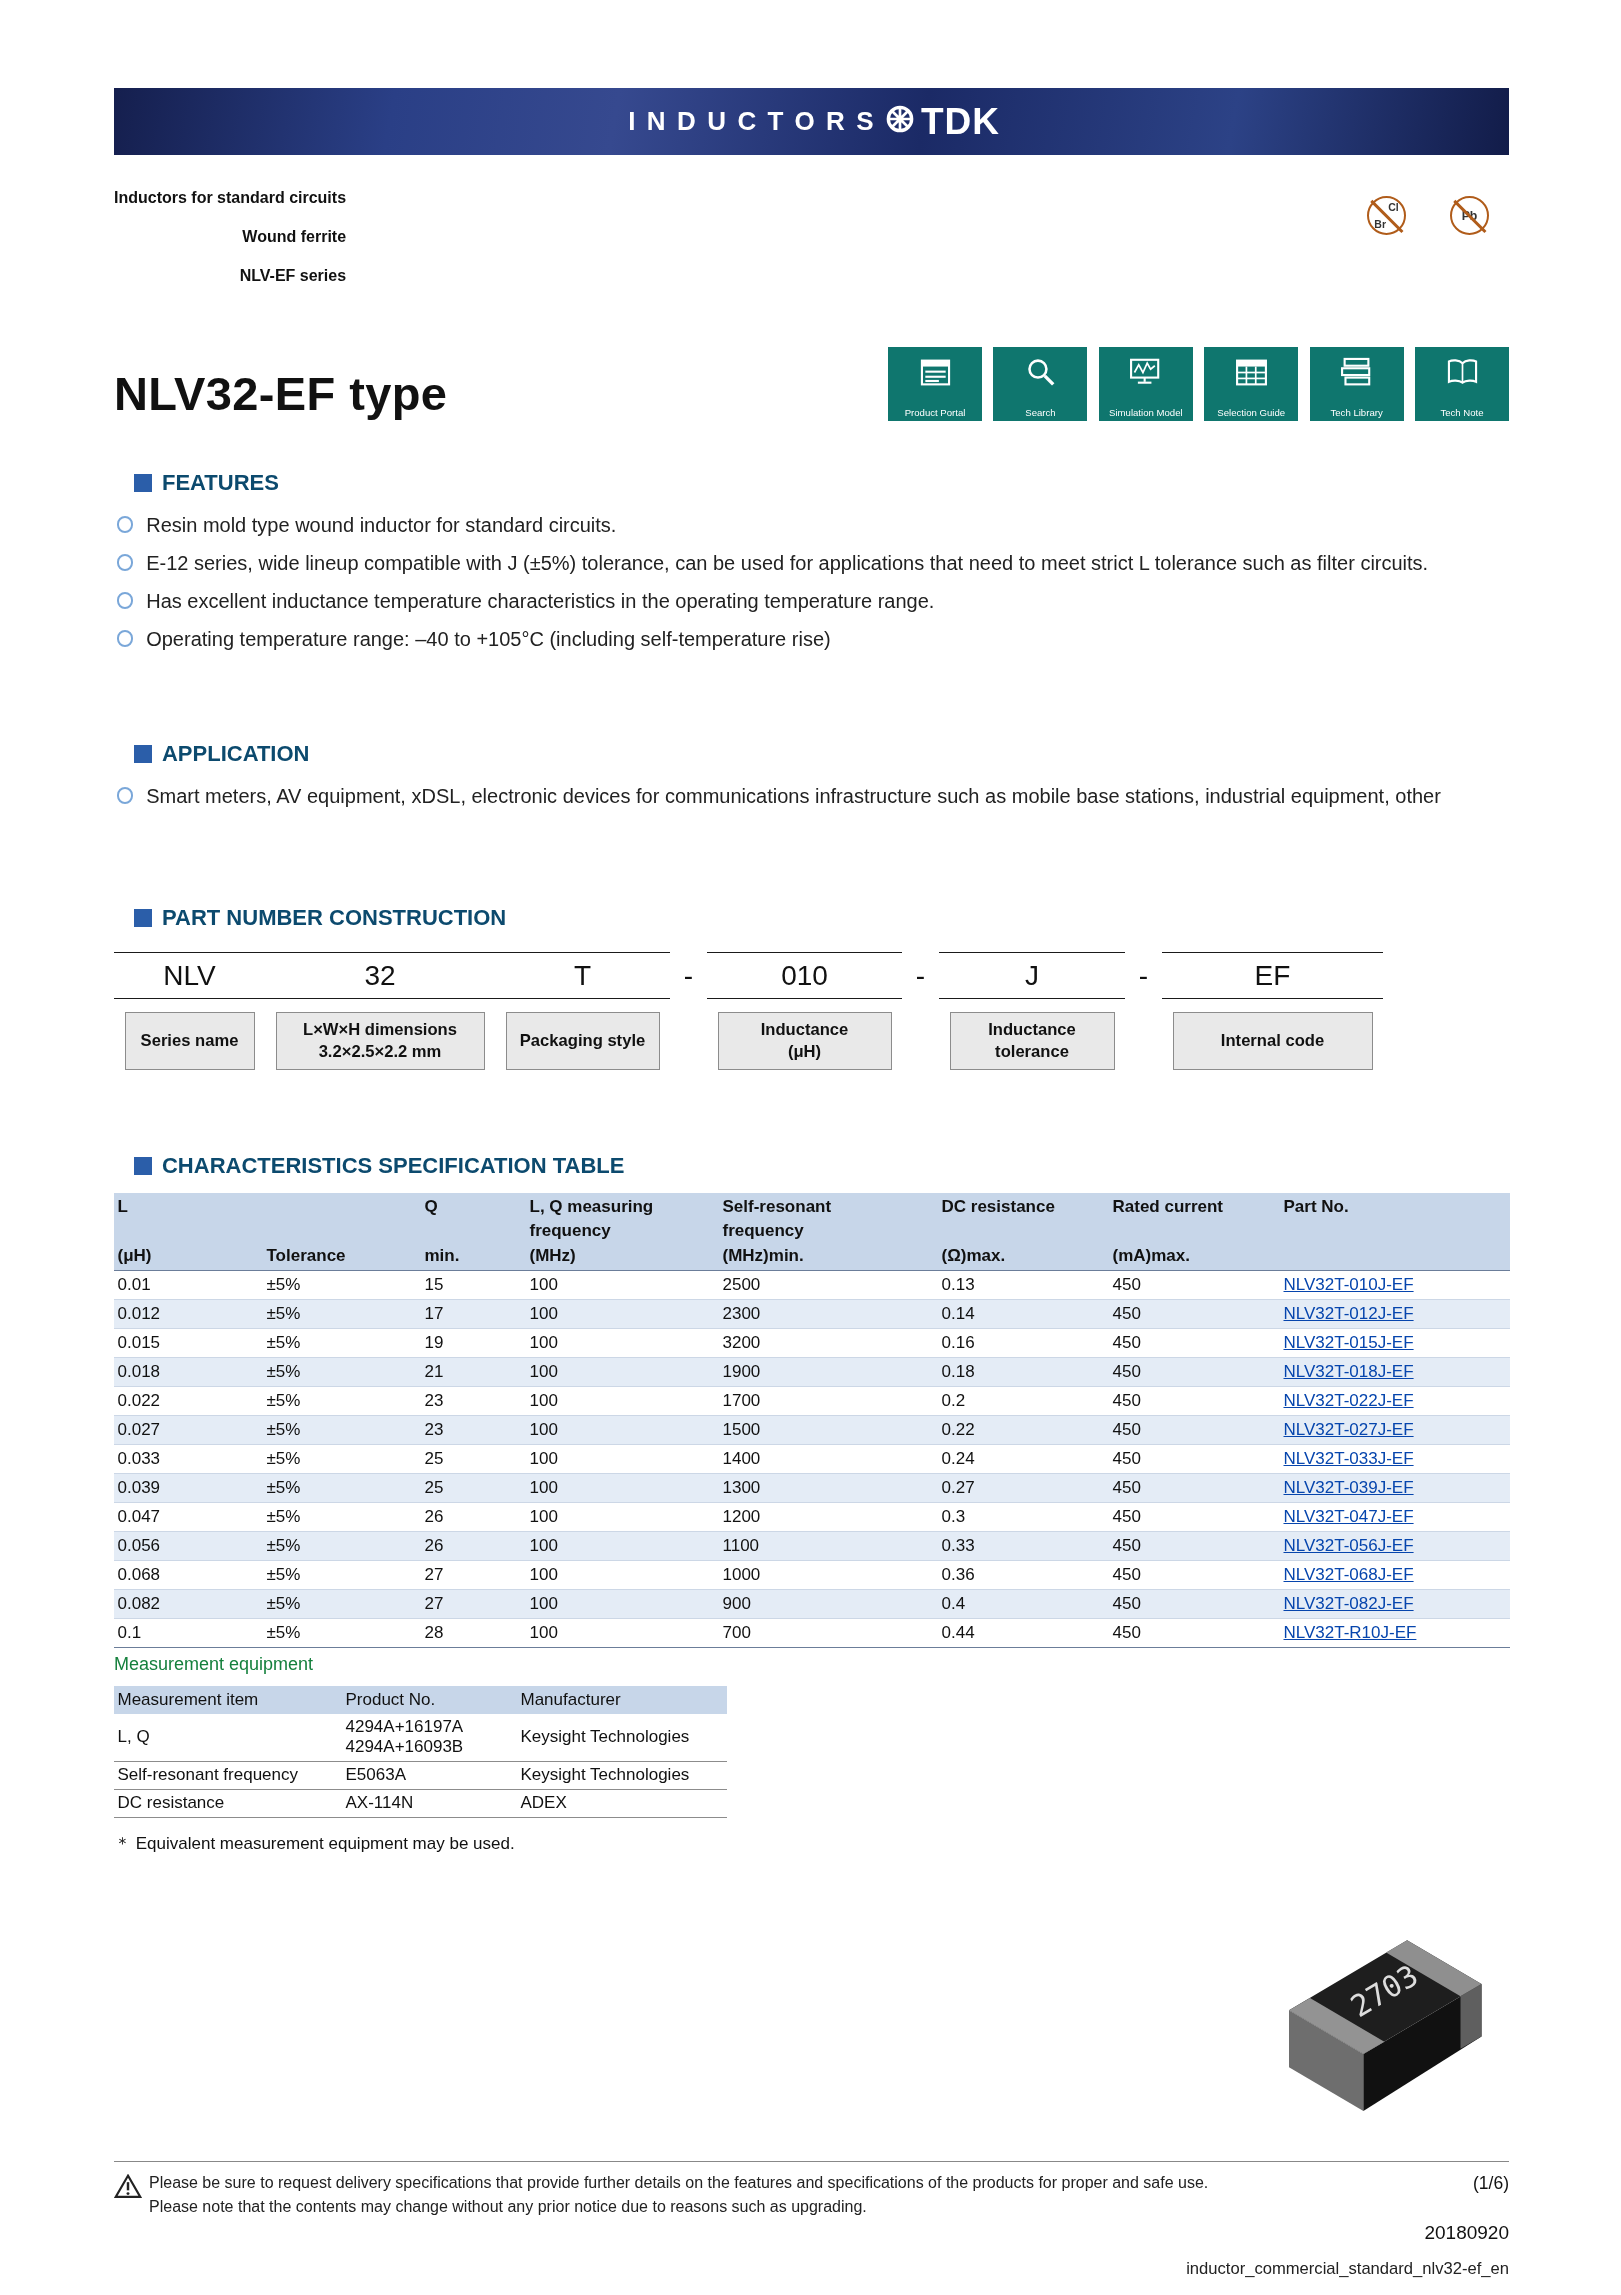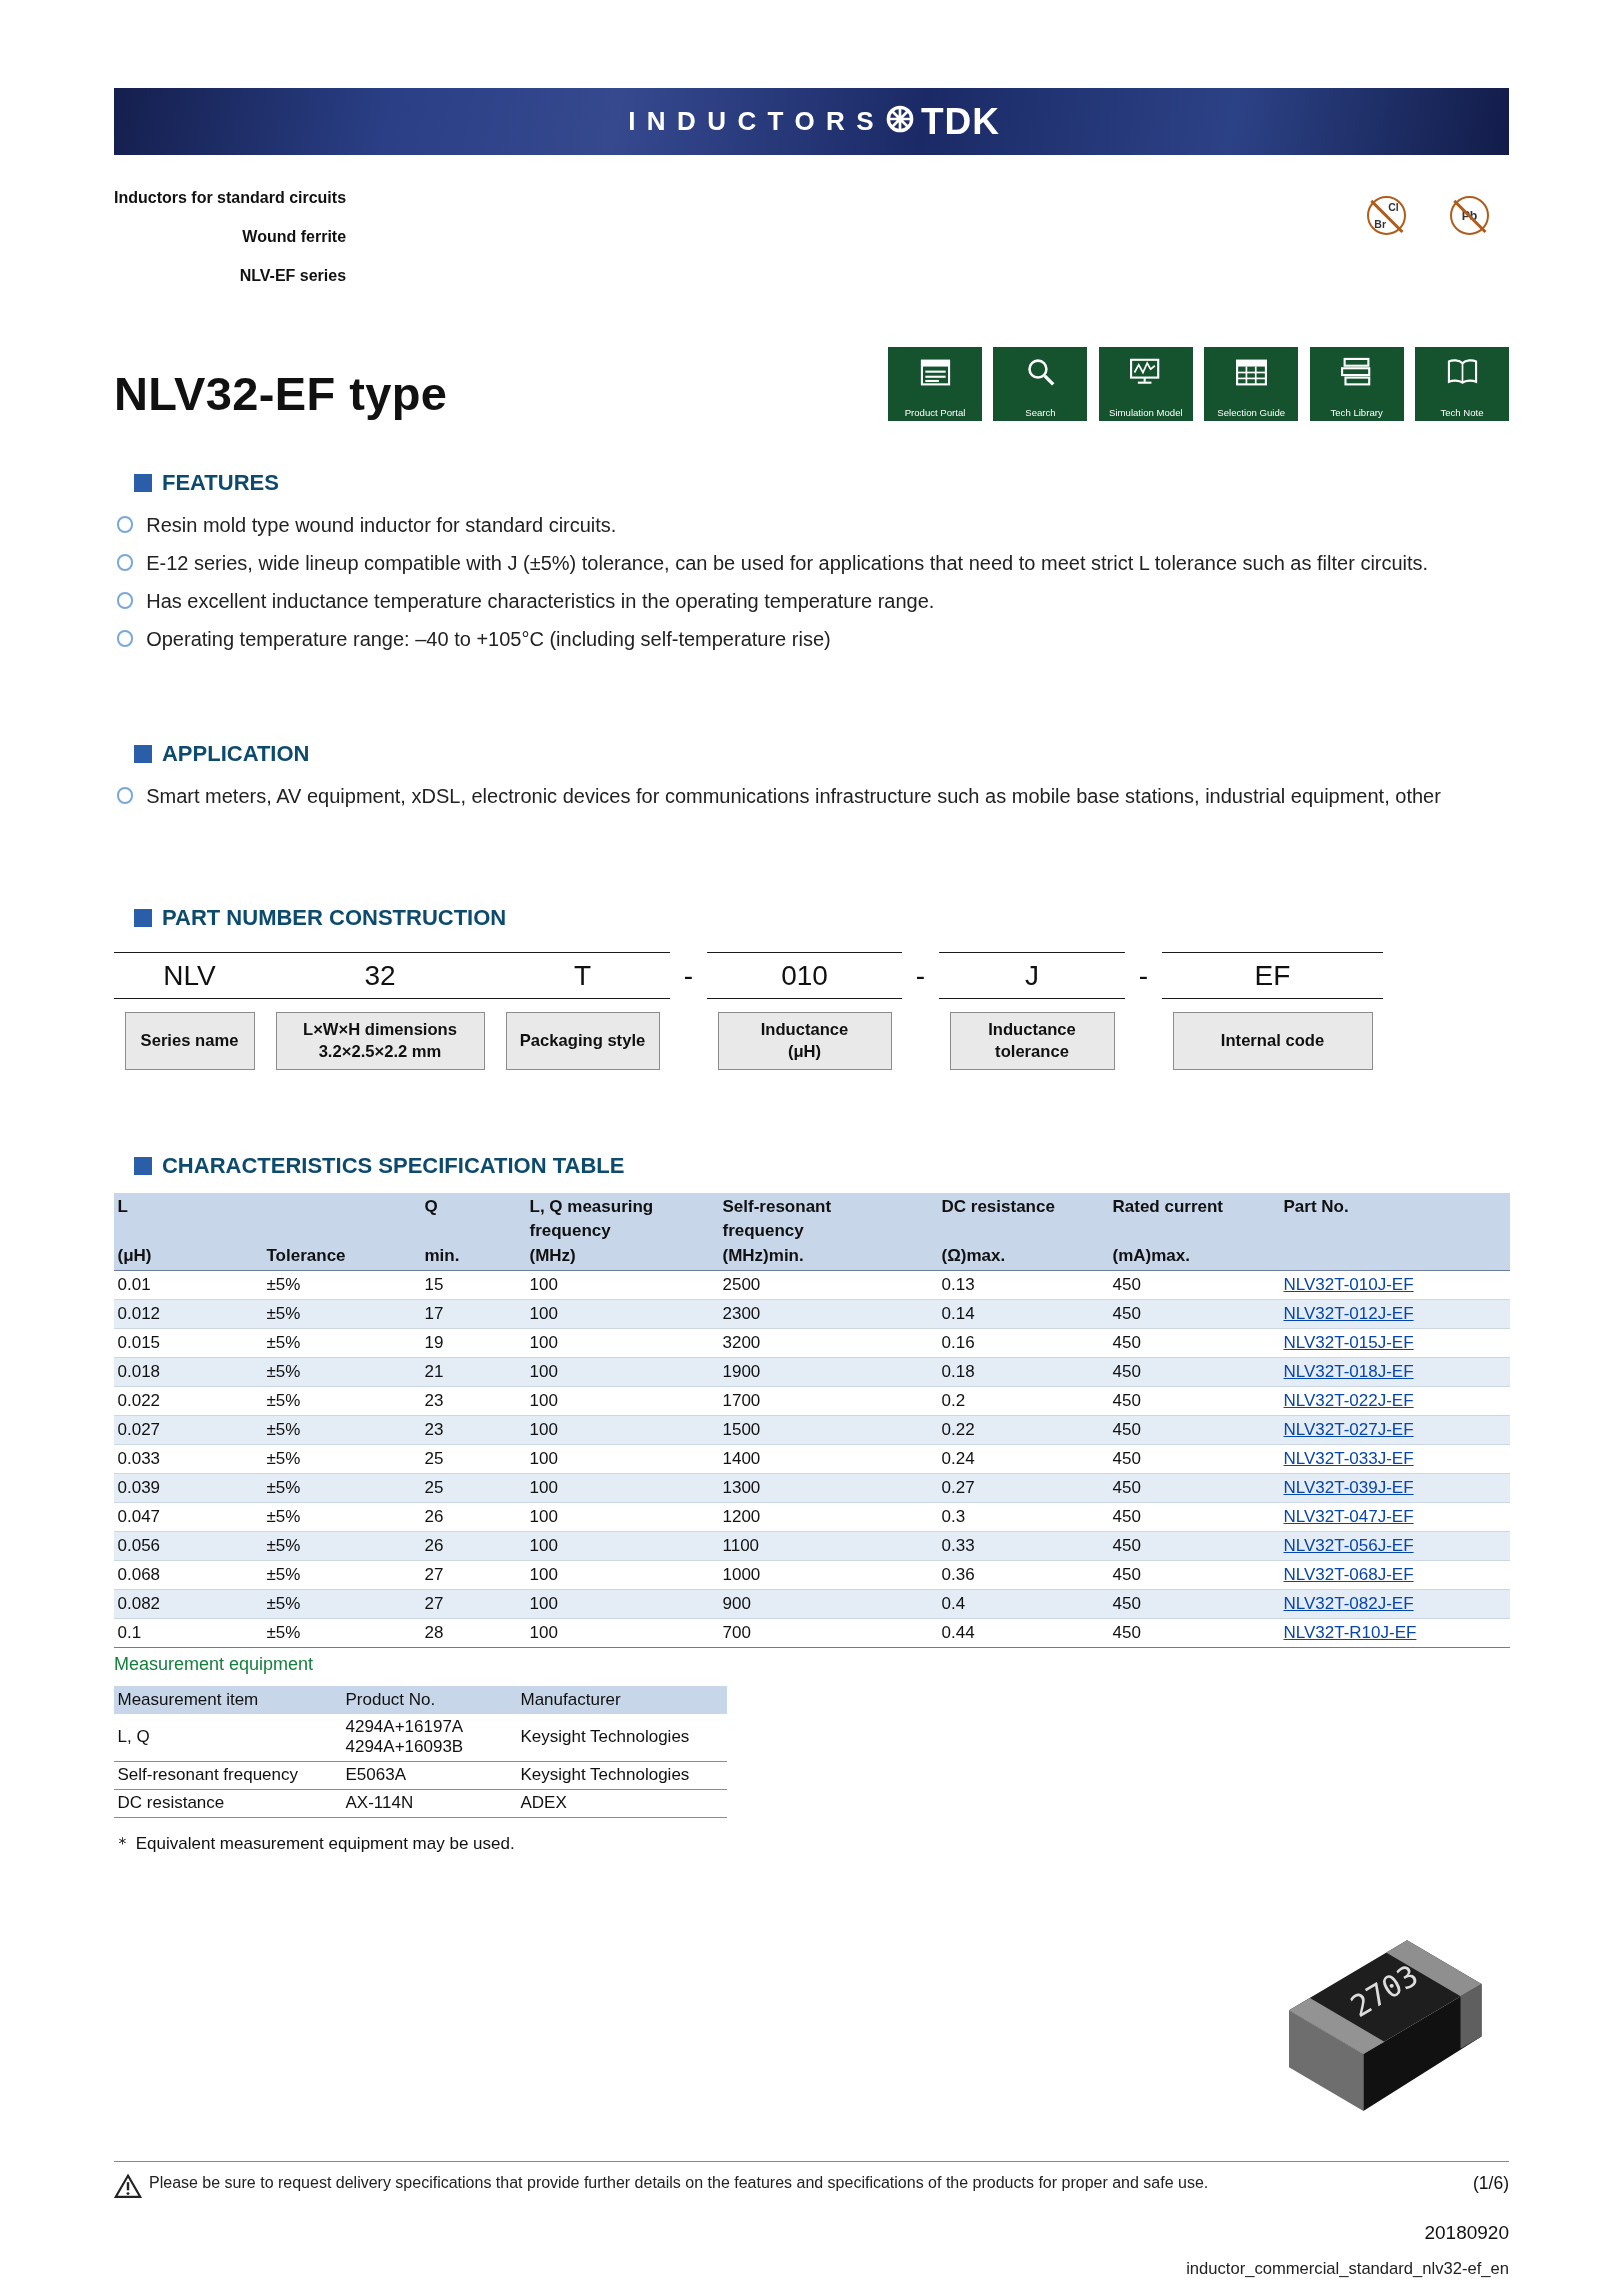--- a/index.html
+++ b/index.html
@@ -29,21 +29,21 @@
   .badge::after { content:""; position:absolute; top:48%; left:-4.4px; width:44px; height:2.6px; background:#b05c1a; transform:rotate(45deg); }
   .badge .t1 { position:absolute; top:2.6px; right:5.3px; font-size:10.5px; font-weight:700; color:#333; }
   .badge .t2 { position:absolute; bottom:2.6px; left:5.3px; font-size:10.5px; font-weight:700; color:#333; }
   .badge .center { position:absolute; top:50%; left:50%; transform:translate(-50%,-50%); font-size:12.3px; font-weight:700; color:#333; }
 
   
   .page-title { position:absolute; left:114px; top:366px; font-size:47px; font-weight:700; letter-spacing:0.4px; }
 
   
   .toolbar { position:absolute; top:347px; right:113px; display:flex; gap:11.4px; }
-  .tool-btn { width:94px; height:74px; background:#14532d; position:relative; display:flex; flex-direction:column; align-items:center; padding-top:6.1px; cursor:pointer; }
+  .tool-btn { width:94px; height:74px; background:#0f766e; position:relative; display:flex; flex-direction:column; align-items:center; padding-top:6.1px; cursor:pointer; }
   .tool-btn svg { width:39px; height:39px; }
   .tool-label { position:absolute; bottom:3.5px; width:100%; text-align:center; color:#fff; font-size:9.6px; white-space:nowrap; }
 
   
   .section { position:absolute; left:114px; width:1395px; }
   .section-h { display:flex; align-items:center; font-size:22px; font-weight:700; color:#0c4a6e;padding-left:20px; }
   .section-h::before { content:""; width:18.4px; height:18.4px; background:#2b5ea9; margin-right:9.6px; flex:0 0 18.4px; }
   #features { top:470px; }
   #application { top:741px; }
   #pnc { top:905px; }
@@ -523,20 +523,21 @@
   <div class="footer-notice">
     <span class="warn">
       <svg viewBox="0 0 34 30" width="28" height="24.5">
           <polygon points="17,2 32,28 2,28" fill="none" stroke="#222" stroke-width="2.5"></polygon>
           <line x1="17" y1="10" x2="17" y2="20" stroke="#222" stroke-width="3"></line>
           <circle cx="17" cy="24" r="1.8" fill="#222"></circle>
         </svg>
     </span>
     <span>
       <div>Please be sure to request delivery specifications that provide further details on the features and specifications of the products for proper and safe use.</div>
+      <div>Please note that the contents may change without any prior notice due to reasons such as upgrading.</div>
     </span>
   </div>
   <div class="page-num">(1/6)</div>
   <div class="footer-date">20180920</div>
   <div class="footer-doc">inductor_commercial_standard_nlv32-ef_en</div>
 
 </div>
 
 
 </body></html>

